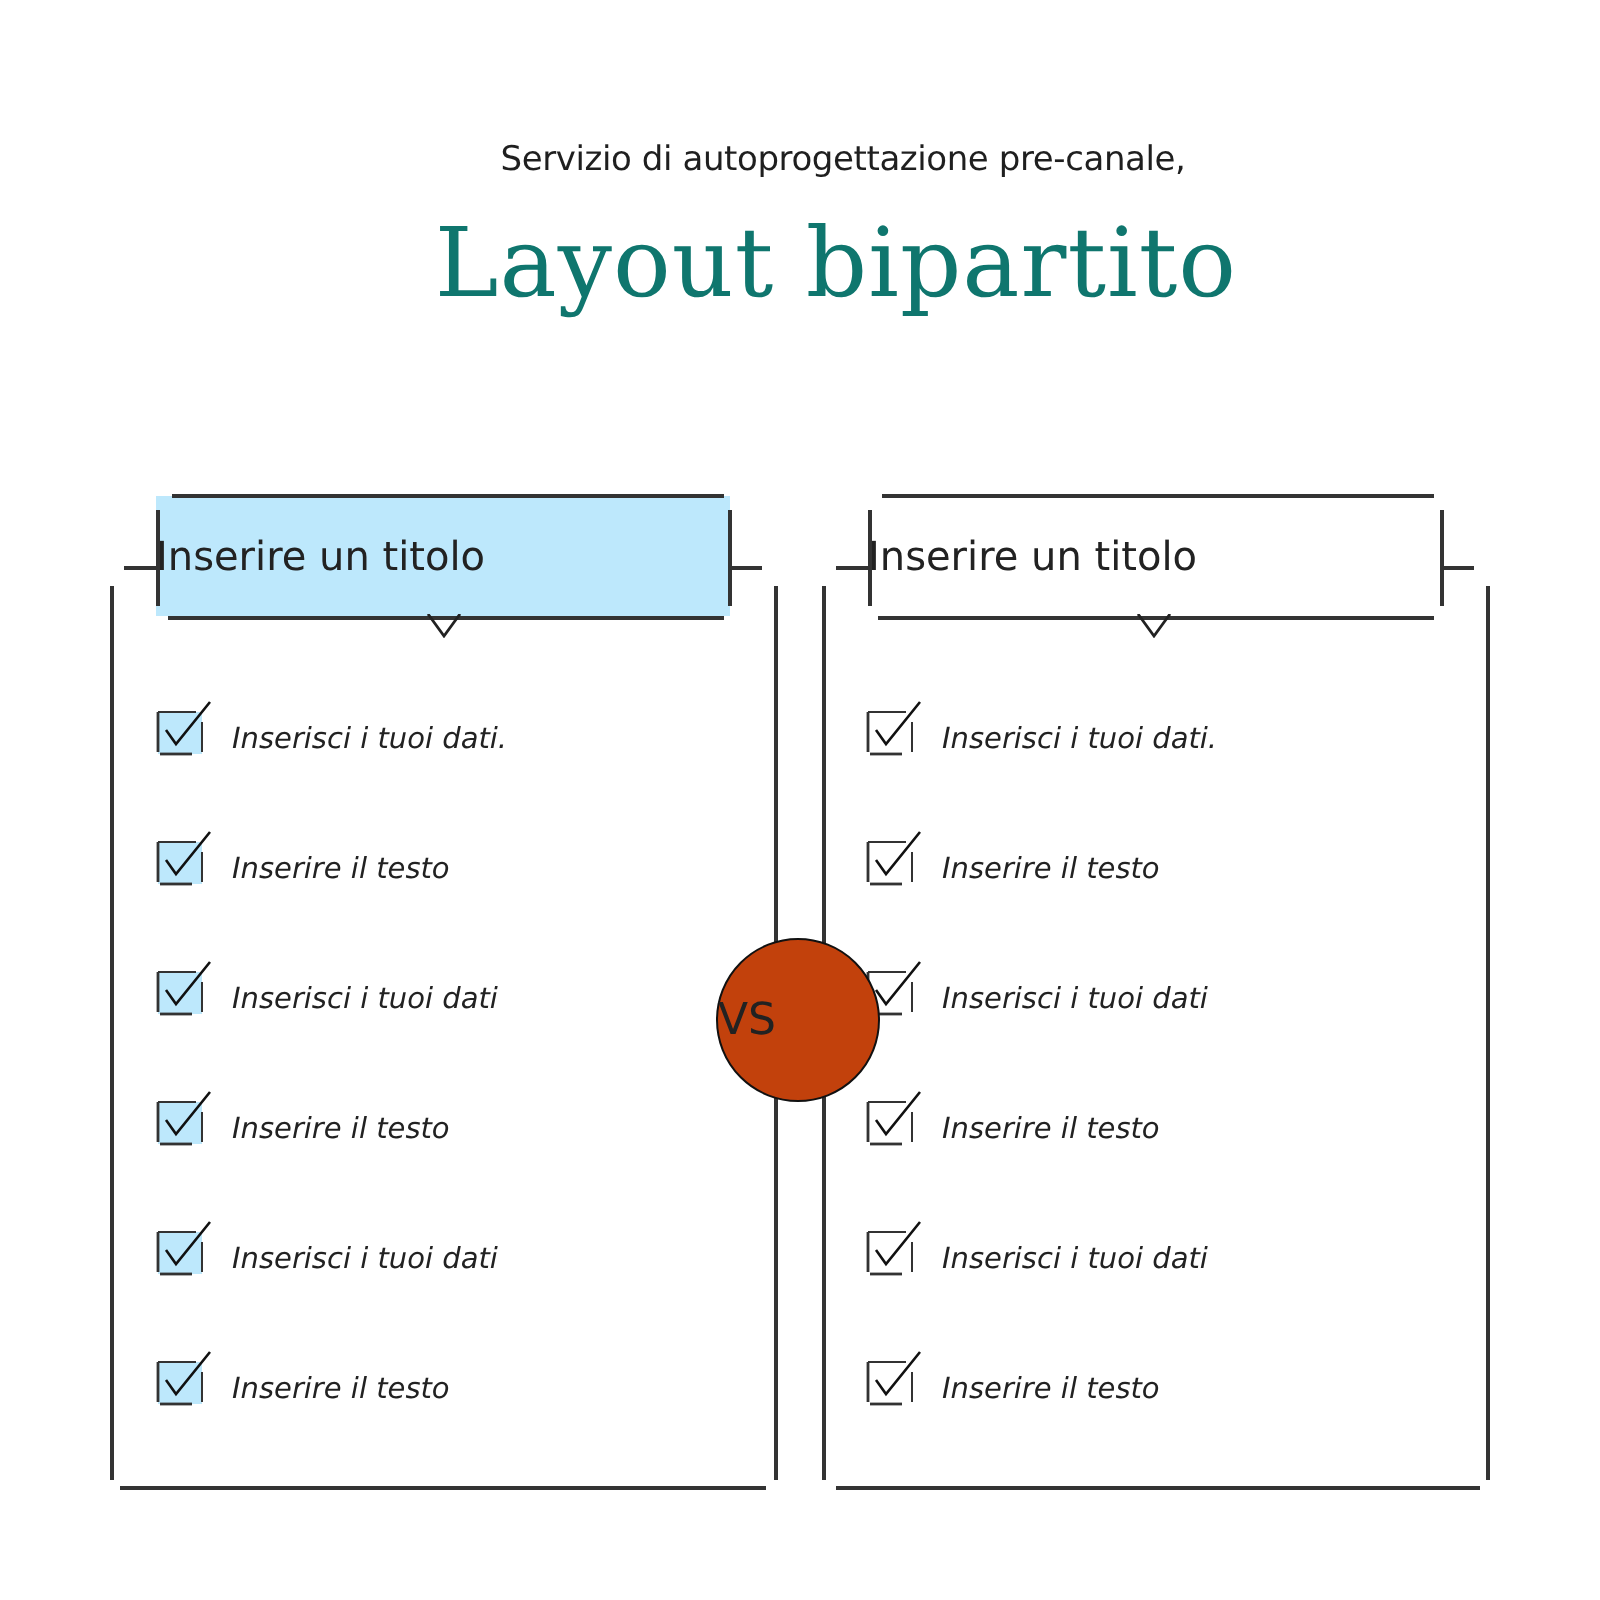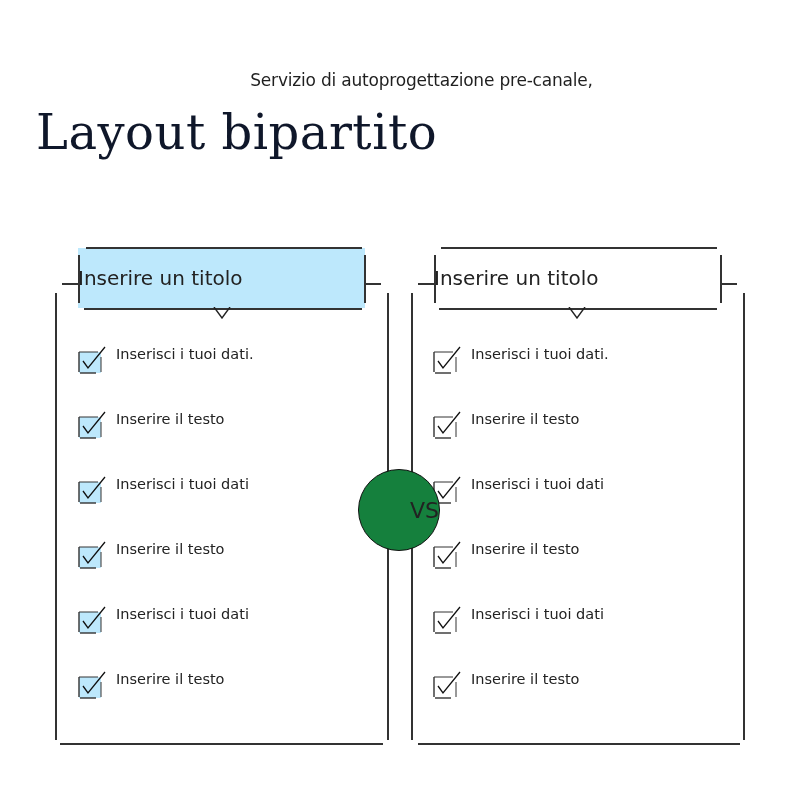--- a/index.html
+++ b/index.html
@@ -22,23 +22,24 @@
     text-align: center;
     font-size: 17px;
     color: #1f1f1f;
     letter-spacing: -0.2px;
     padding-left: 43px;
   }
   .title {
     position: absolute;
     left: 0; right: 0;
     top: 104px;
+    text-align: center;
     font-family: "DejaVu Serif", "Liberation Serif", serif;
     font-size: 48px;
-    color: #0f172a;
+    color: #0f766e;
     letter-spacing: 0.5px;
     margin-left: 36px;
   }
 
   
   .line { position: absolute; background: #333333; }
   .vline { width: 1.6px; }
   .hline { height: 1.6px; }
 
   
@@ -58,22 +59,23 @@
   .pointer {
     position: absolute;
     width: 18px;
     height: 12px;
   }
 
   
   .item {
     position: absolute;
     display: flex;
-    align-items: flex-start;
+    align-items: flex-end;
     height: 32px;
+    font-style: italic;
   }
   .checkbox {
     position: relative;
     width: 28px;
     height: 28px;
     margin-right: 10px;
     flex: none;
   }
   .item-label {
     font-size: 14.5px;
@@ -82,26 +84,26 @@
   }
 
   
   .vs {
     position: absolute;
     left: 358px;
     top: 469px;
     width: 82px;
     height: 82px;
     border-radius: 50%;
-    background: #15803d;
+    background: #c2410c;
     border: 1.8px solid #111111;
     box-sizing: border-box;
     display: flex;
     align-items: center;
-    justify-content: flex-end;
+    justify-content: flex-start;
     font-size: 22px;
     color: #222222;
   }
 </style>
 </head>
 <body>
 
 <div class="subtitle">Servizio di autoprogettazione pre-canale,</div>
 <div class="title">Layout bipartito</div>
 

